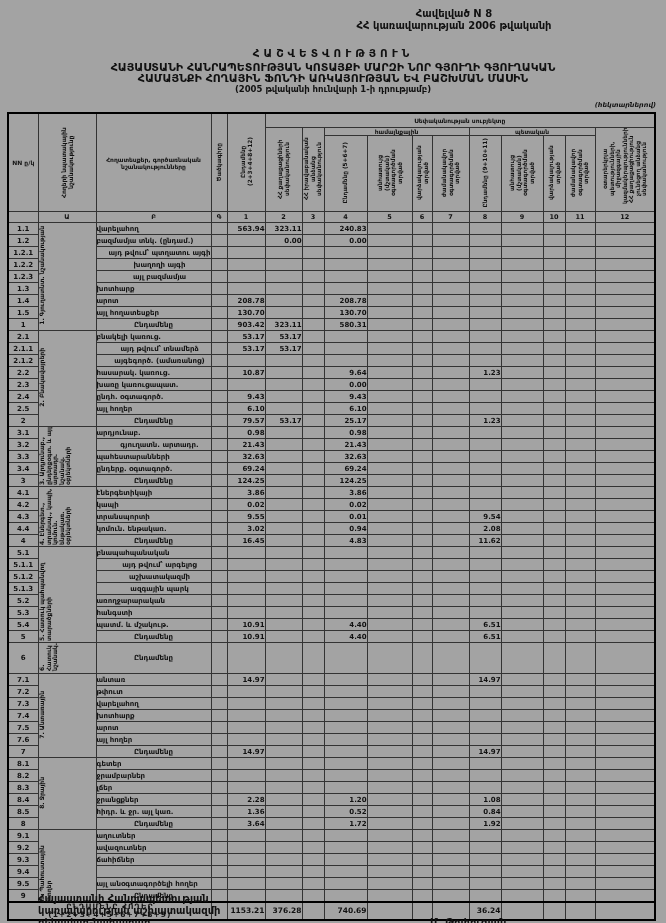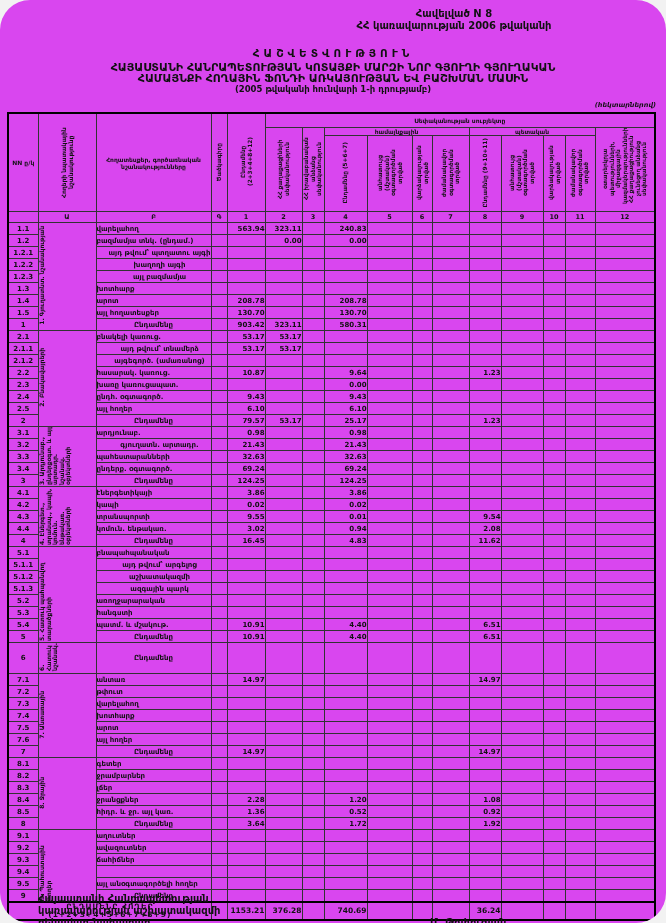--- a/index.html
+++ b/index.html
@@ -1,20 +1,19 @@
 <!DOCTYPE html>
 <html><head>
 <meta charset="utf-8">
 <style>
   html,body{margin:0;padding:0;background:#f2f2f2;}
   .page{
-    width:666px;height:923px;background:#d946ef;position:relative;
+    width:666px;height:923px;background:#a3a3a3;position:relative;
     font-family:"DejaVu Sans","Liberation Sans",sans-serif;color:#111;
     overflow:hidden;
-    border-radius:30px;
   }
   
   .appendix{position:absolute;top:8px;left:250px;width:408px;text-align:center;
     font-weight:bold;font-size:10px;line-height:12px;}
   
   .titleblock{position:absolute;top:47px;left:30px;width:606px;text-align:center;font-weight:bold;}
   .titleblock .t1{font-size:10.5px;letter-spacing:4px;margin-bottom:3px;}
   .titleblock .t2{font-size:11px;line-height:11px;}
   .titleblock .t4{font-size:8.5px;line-height:11px;}
   .unitnote{position:absolute;top:101px;right:10px;font-size:6.5px;font-style:italic;font-weight:bold;}
@@ -940,21 +939,21 @@
           <td class="rown">8.5</td>
           <td class="lbl">հիդր. և ջր. այլ կառ.</td>
           <td></td>
           <td class="num">1.36</td>
           <td class="num"></td>
           <td class="num"></td>
           <td class="num">0.52</td>
           <td class="num"></td>
           <td class="num"></td>
           <td class="num"></td>
-          <td class="num">0.92</td>
+          <td class="num">0.84</td>
           <td class="num"></td>
           <td class="num"></td>
           <td class="num"></td>
           <td class="num"></td>
         </tr>
         <tr class="total-row">
           <td class="rown">8</td>
           <td class="lbl">Ընդամենը</td>
           <td></td>
           <td class="num">3.64</td>

